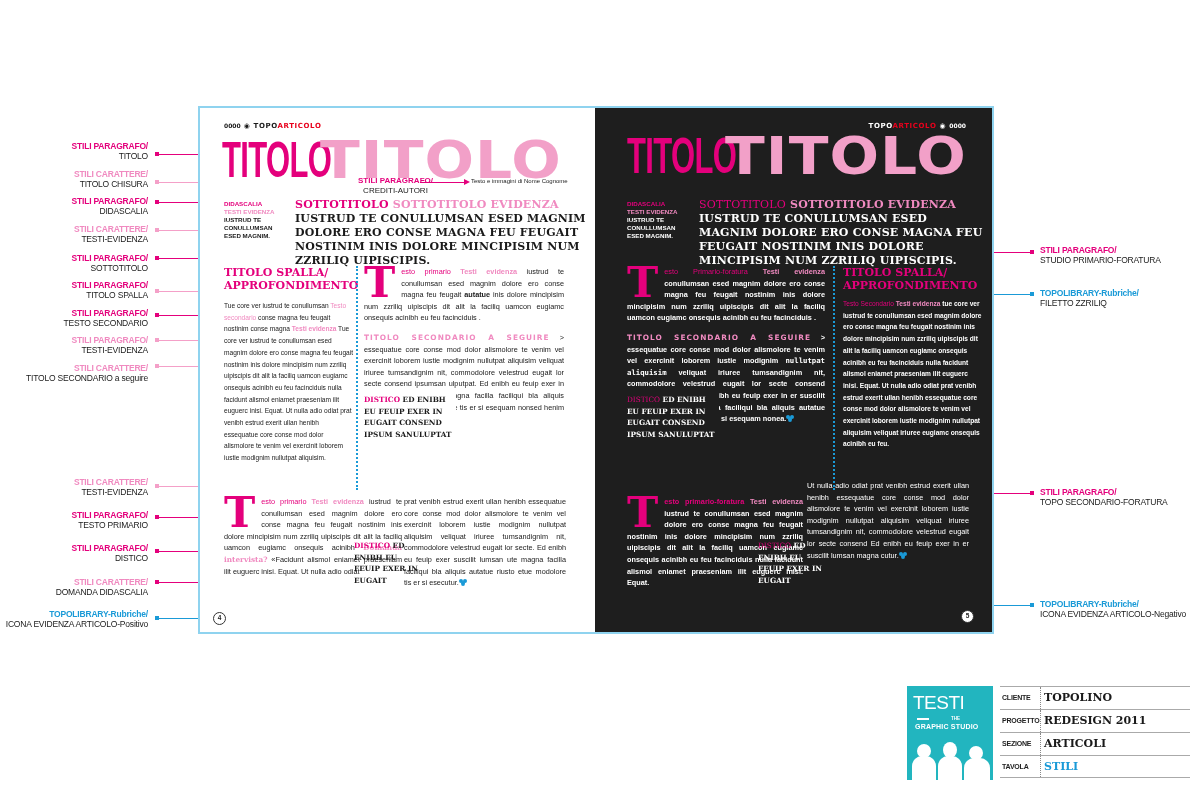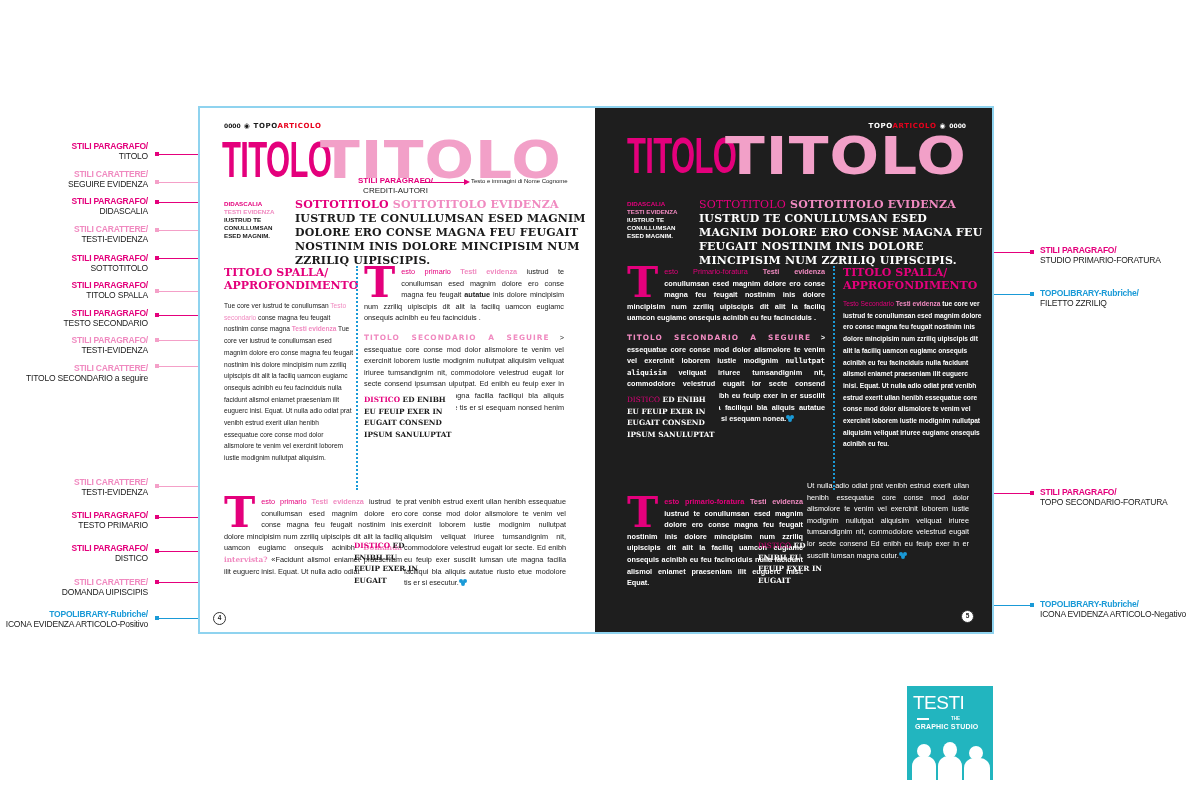--- a/index.html
+++ b/index.html
@@ -113,21 +113,21 @@
 <div class="ann left" style="top:141px">
     <span class="k mag">STILI PARAGRAFO/</span>
     <span class="v">TITOLO</span>
   </div>
 <div class="dot mag" style="left:155px;top:152px"></div>
 <div class="line mag" style="left:157px;top:154px;width:52px"></div>
 <div class="arrow r mag" style="left:209px;top:151px"></div>
 
 <div class="ann left" style="top:169px">
     <span class="k pink">STILI CARATTERE/</span>
-    <span class="v">SEGUIRE EVIDENZA</span>
+    <span class="v">TITOLO CHISURA</span>
   </div>
 <div class="dot pink" style="left:155px;top:180px"></div>
 <div class="line pink" style="left:157px;top:182px;width:174px"></div>
 <div class="vline pink" style="left:331px;top:172px;height:10px"></div>
 <div class="arrow u pink" style="left:328px;top:166px"></div>
 
 <div class="ann left" style="top:196px">
     <span class="k mag">STILI PARAGRAFO/</span>
     <span class="v">DIDASCALIA</span>
   </div>
@@ -209,21 +209,21 @@
 <div class="ann left" style="top:543px">
     <span class="k mag">STILI PARAGRAFO/</span>
     <span class="v">DISTICO</span>
   </div>
 <div class="dot mag" style="left:155px;top:549px"></div>
 <div class="line mag" style="left:157px;top:551px;width:192px"></div>
 <div class="arrow r mag" style="left:349px;top:548px"></div>
 
 <div class="ann left" style="top:577px">
     <span class="k pink">STILI CARATTERE/</span>
-    <span class="v">DOMANDA UIPISCIPIS</span>
+    <span class="v">DOMANDA DIDASCALIA</span>
   </div>
 <div class="dot mag" style="left:155px;top:580px"></div>
 <div class="line mag" style="left:157px;top:582px;width:56px"></div>
 <div class="arrow r mag" style="left:213px;top:579px"></div>
 
 <div class="ann left" style="top:609px">
     <span class="k blue">TOPOLIBRARY-Rubriche/</span>
     <span class="v">ICONA EVIDENZA ARTICOLO-Positivo</span>
   </div>
 <div class="dot blue" style="left:155px;top:616px"></div>
@@ -391,13 +391,33 @@
   <div class="logo-sub">GRAPHIC STUDIO</div>
   <div class="silh" style="left:10px;top:58px;width:14px;height:14px;border-radius:50%"></div>
   <div class="silh" style="left:5px;top:70px;width:24px;height:30px;border-radius:10px 10px 0 0"></div>
   <div class="silh" style="left:36px;top:56px;width:14px;height:16px;border-radius:50%"></div>
   <div class="silh" style="left:31px;top:70px;width:24px;height:30px;border-radius:10px 10px 0 0"></div>
   <div class="silh" style="left:62px;top:60px;width:14px;height:14px;border-radius:50%"></div>
   <div class="silh" style="left:57px;top:72px;width:26px;height:30px;border-radius:10px 10px 0 0"></div>
 </div>
 
 <div class="legend">
+  <div class="legend-row">
+    <span class="legend-key">CLIENTE</span>
+    <span class="legend-sep"></span>
+    <span class="legend-val">TOPOLINO</span>
+  </div>
+  <div class="legend-row">
+    <span class="legend-key">PROGETTO</span>
+    <span class="legend-sep"></span>
+    <span class="legend-val">REDESIGN 2011</span>
+  </div>
+  <div class="legend-row">
+    <span class="legend-key">SEZIONE</span>
+    <span class="legend-sep"></span>
+    <span class="legend-val">ARTICOLI</span>
+  </div>
+  <div class="legend-row">
+    <span class="legend-key">TAVOLA</span>
+    <span class="legend-sep"></span>
+    <span class="legend-val blue">STILI</span>
+  </div>
 </div>
 
 </body></html>

